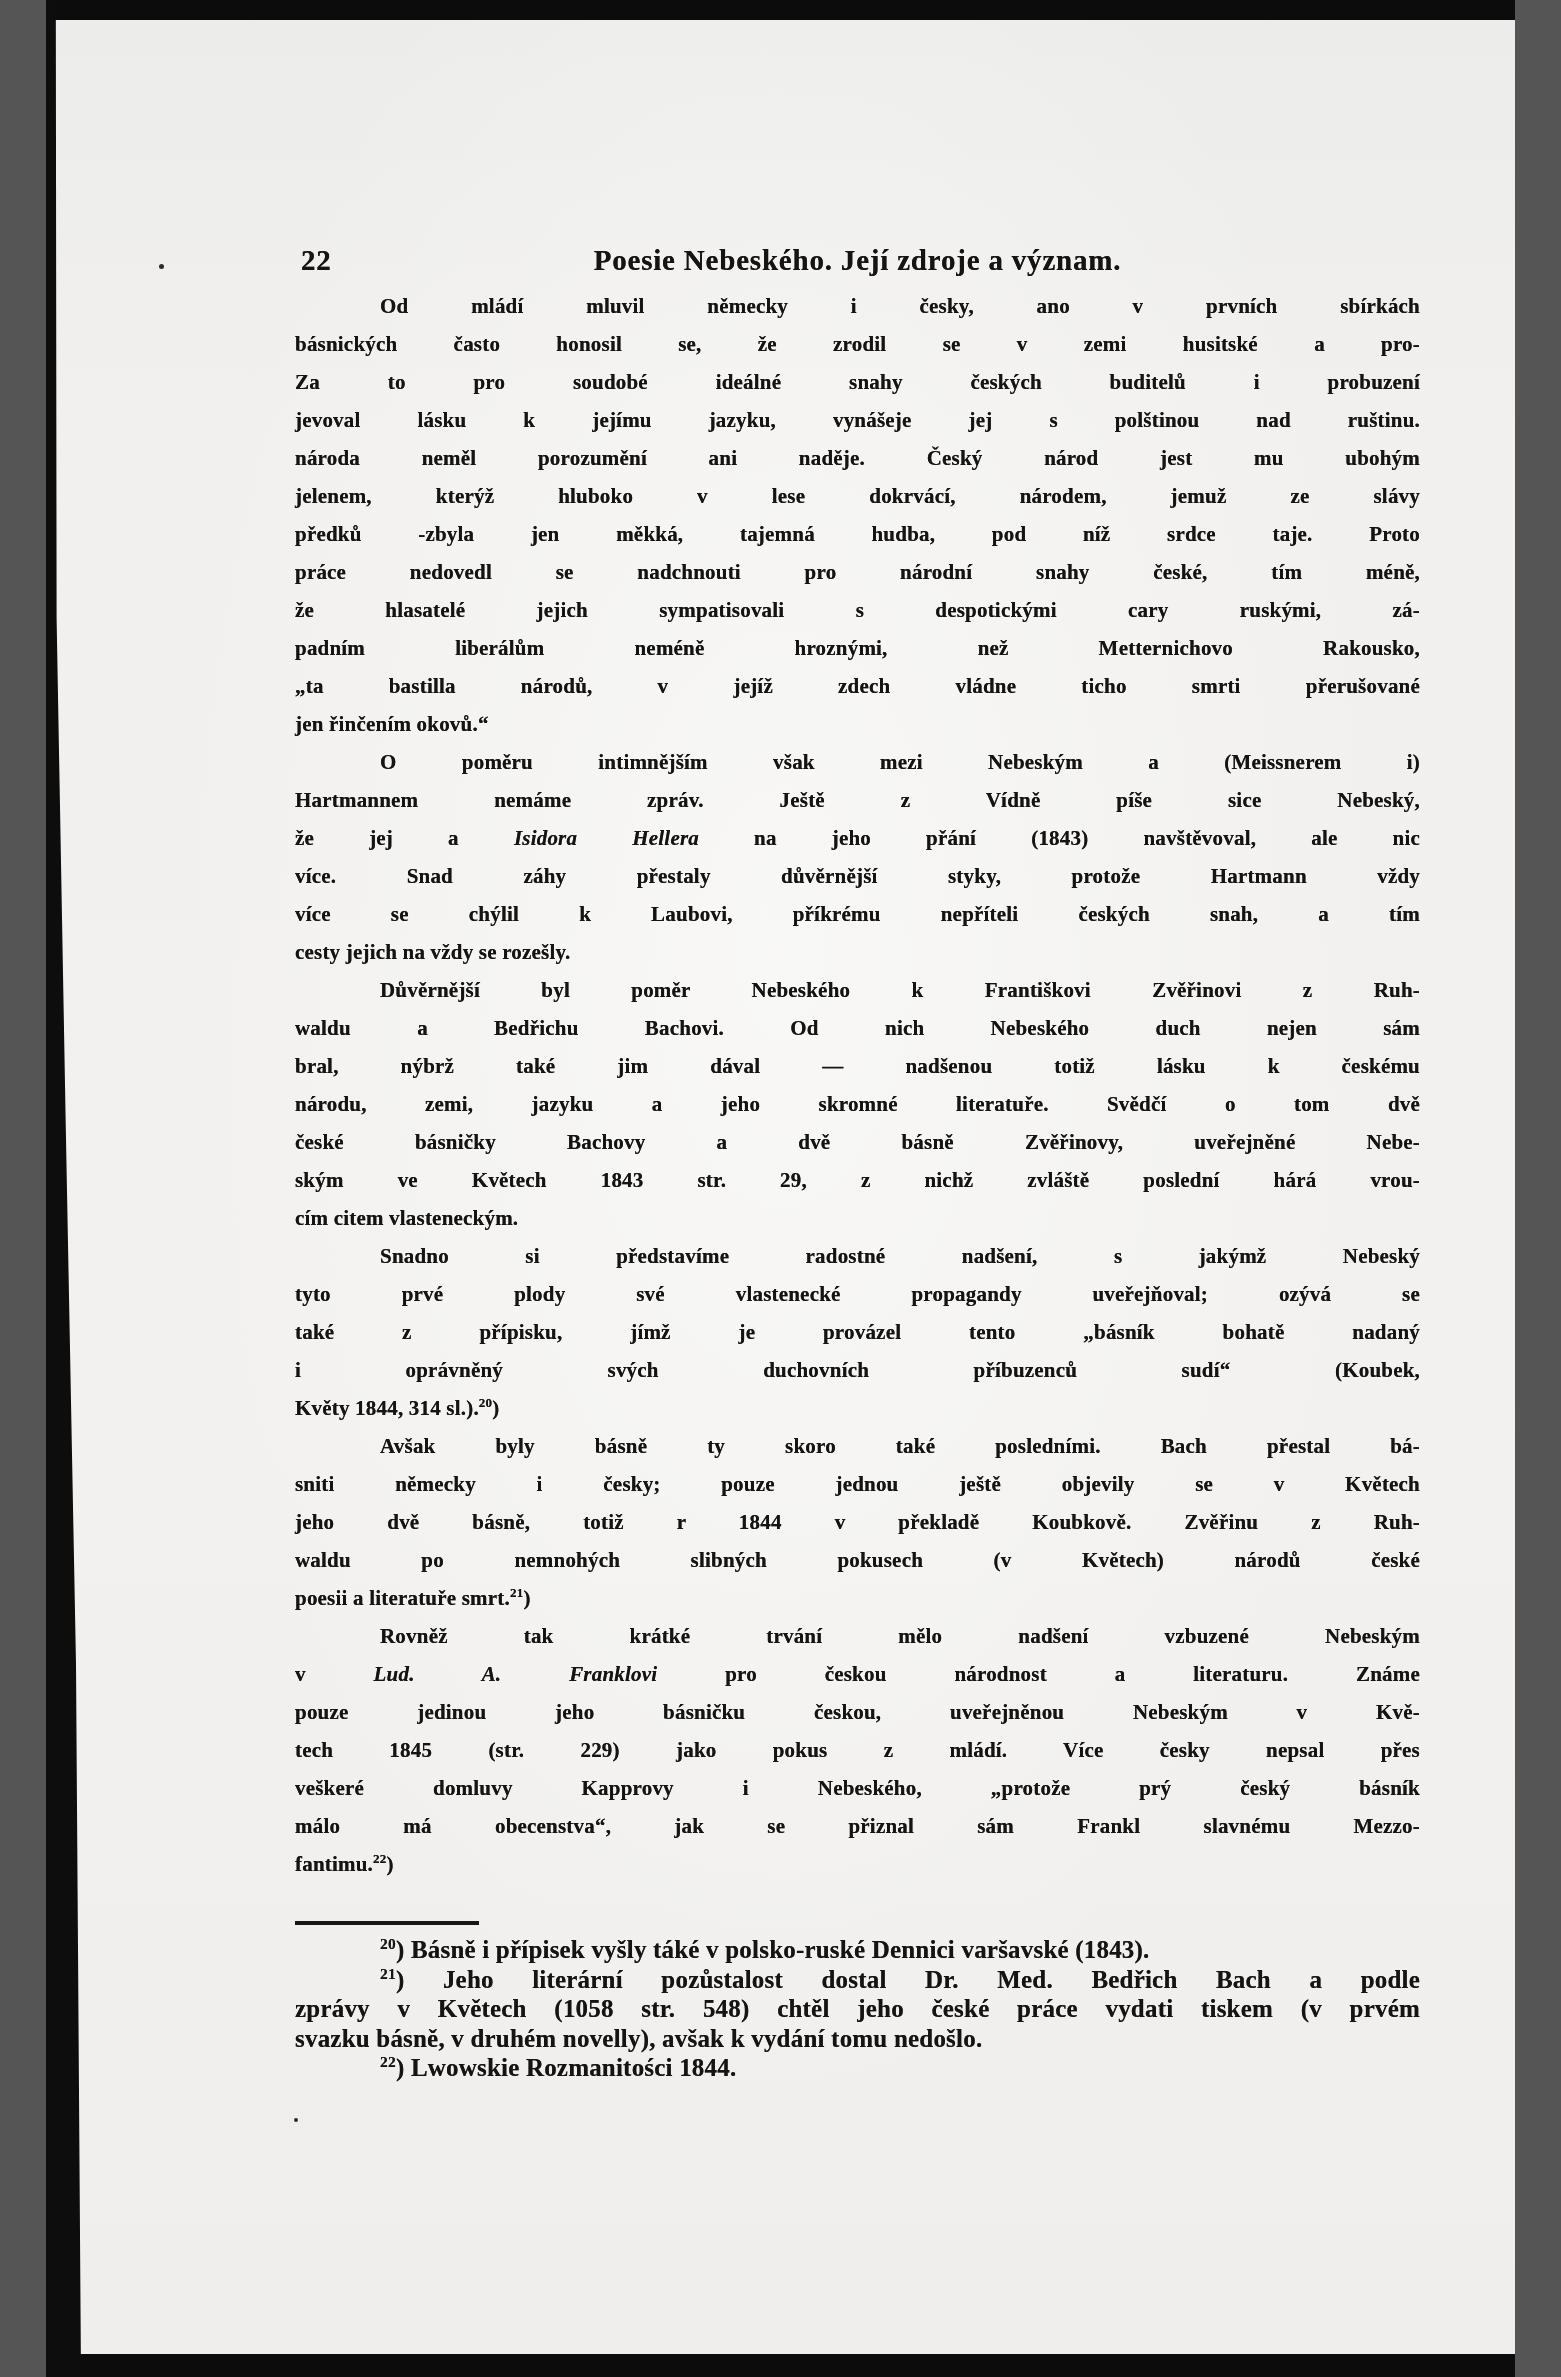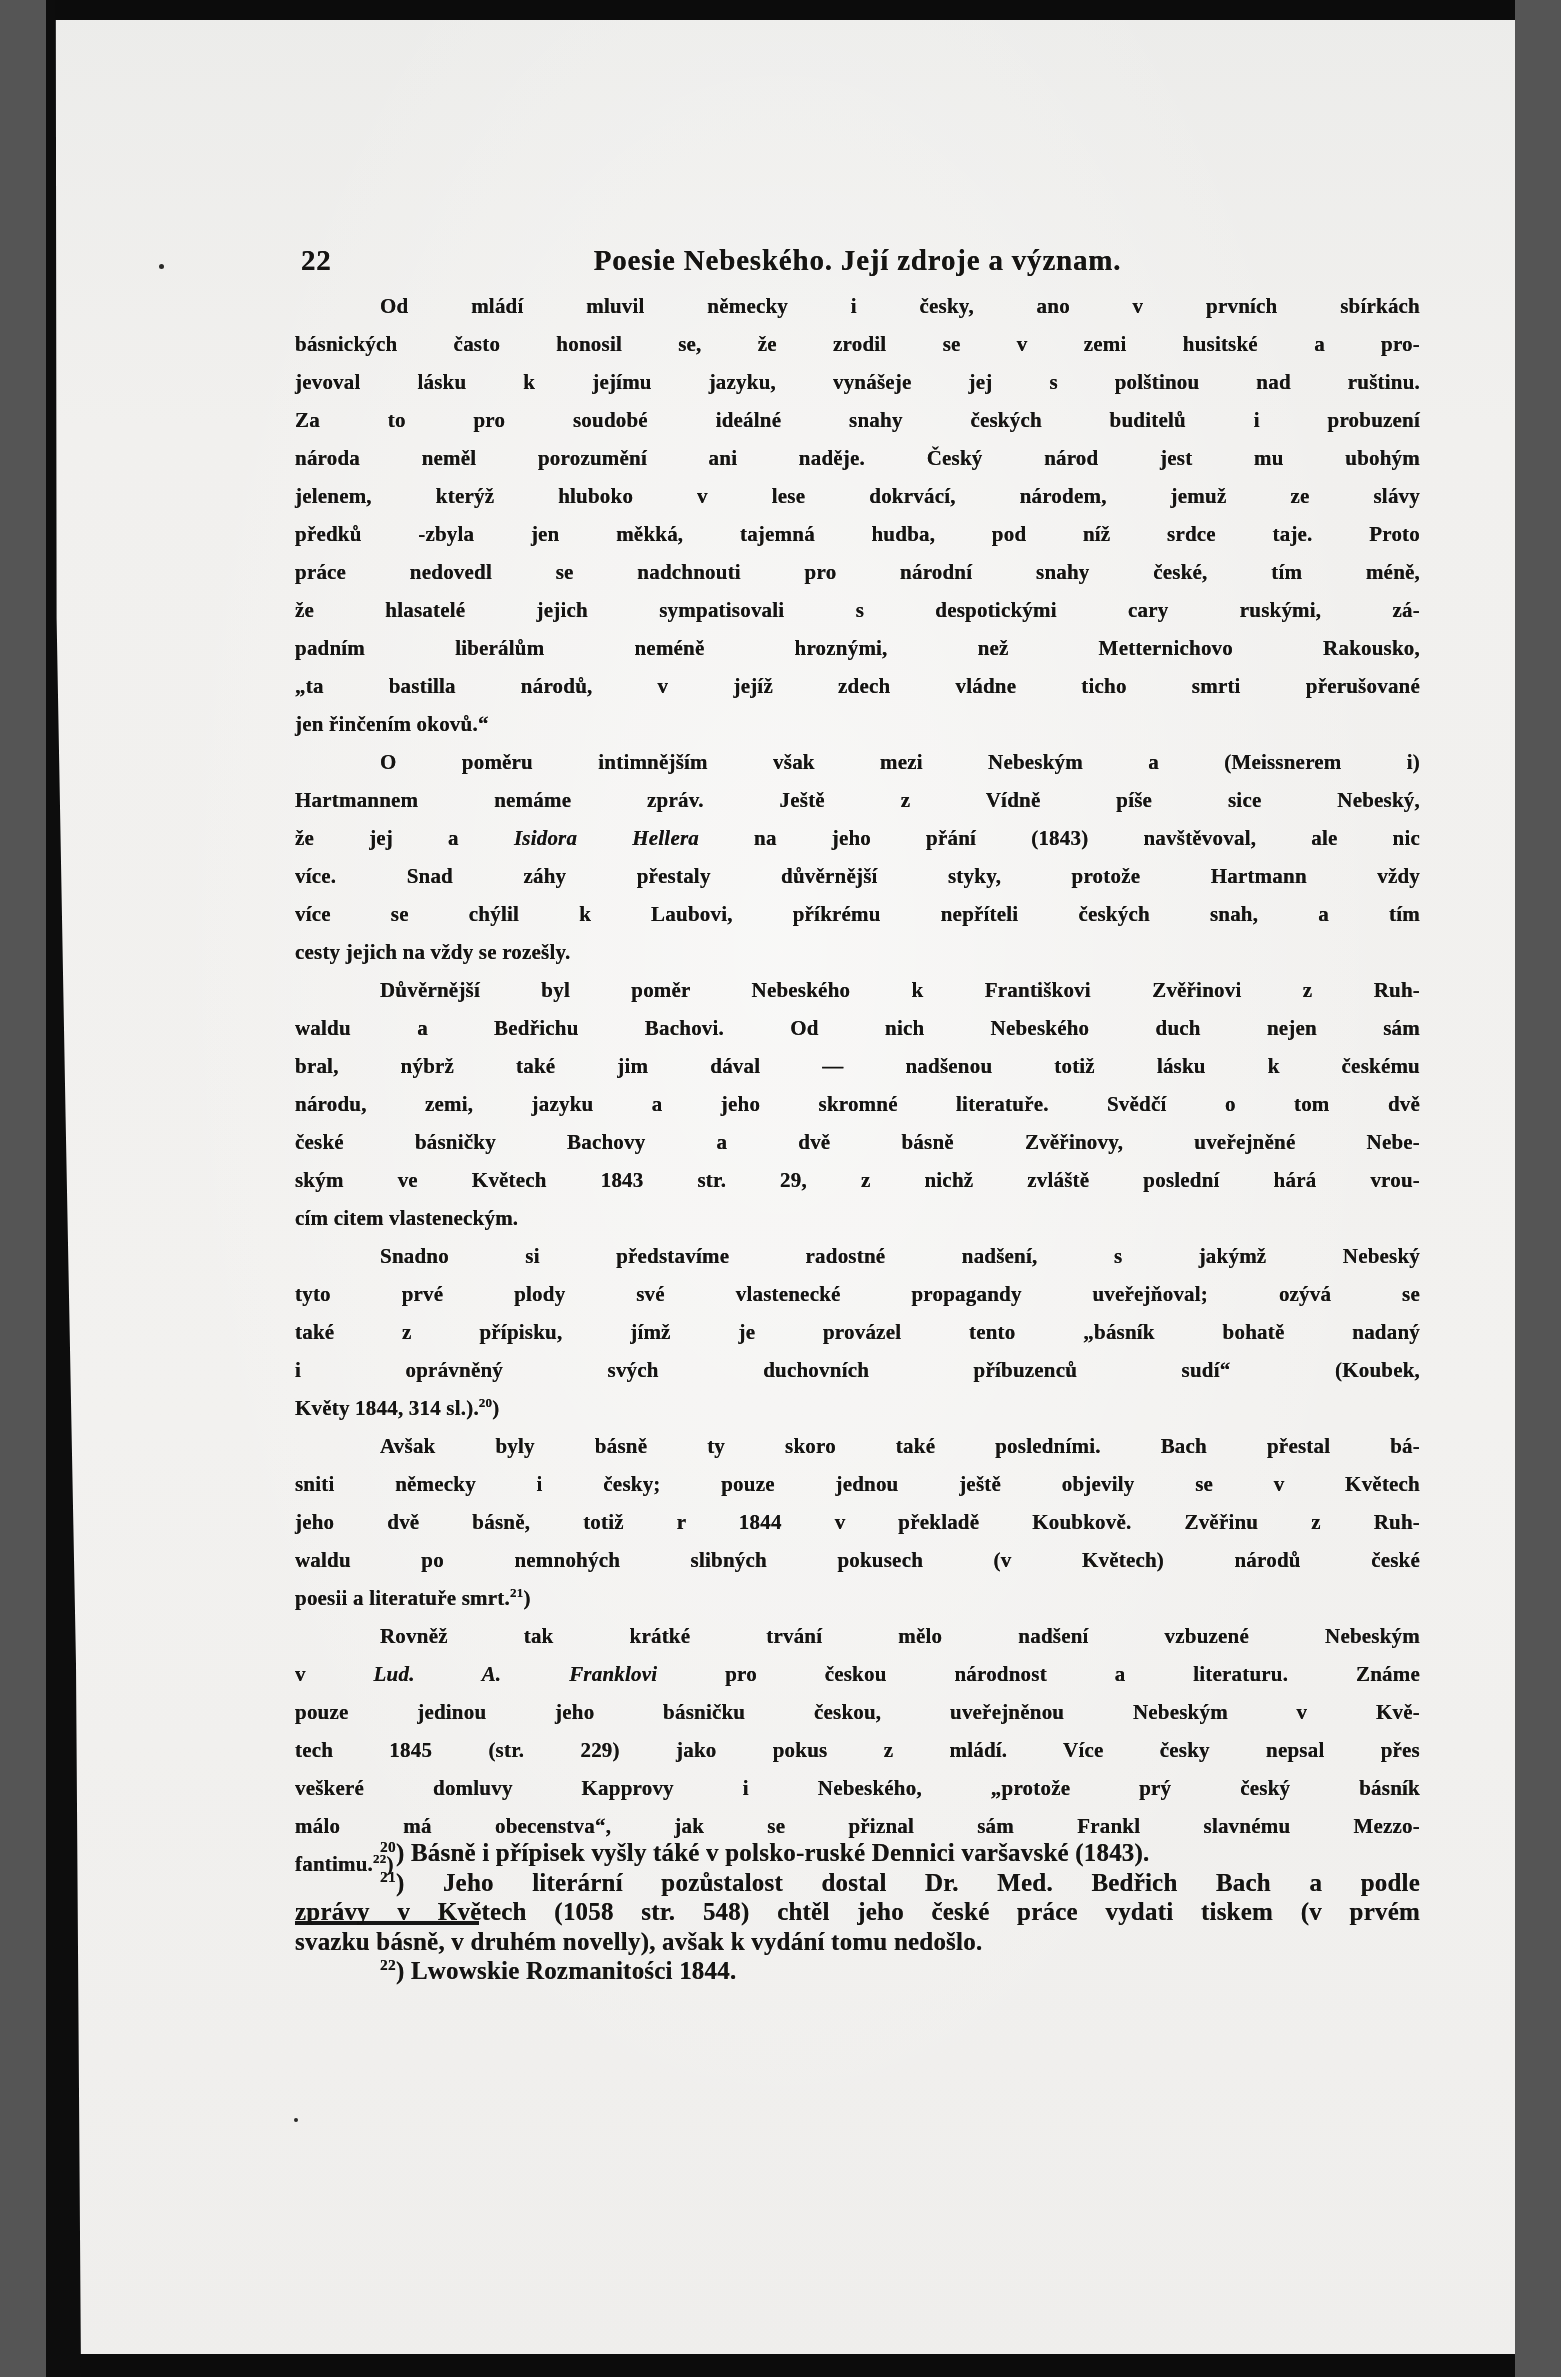--- a/index.html
+++ b/index.html
@@ -38,21 +38,21 @@
   }
   .tline{height:38px;line-height:38px;text-align:justify;text-align-last:justify;overflow:visible;}
   .tline.indent{padding-left:85px;}
   .tline.lastline{text-align-last:left;}
   .ln{display:inline;}
   sup{font-size:62%;line-height:0;vertical-align:super;}
   i{font-style:italic;}
   
   .footrule{position:absolute;left:249px;top:1921px;width:184px;height:3.8px;background:#161616;}
   .footnotes{
-    position:absolute;left:249px;top:1838px;width:1125px;
+    position:absolute;left:249px;top:1935px;width:1125px;
     font-size:25px;font-weight:bold;letter-spacing:0.2px;
     text-shadow:0 0 0.5px rgba(10,10,10,.7);
   }
   .footnotes .tline{height:29.5px;line-height:29.5px;}
   .footnotes .tline.indent{padding-left:85px;}
 </style>
 </head>
 <body>
 
 <div class="page">
@@ -82,22 +82,22 @@
   <div class="speck" style="left:248px;top:2118px;width:3.8px;height:3.8px;"></div>
 
   <div class="header">
     <div class="pagenum">22</div>
     <span>Poesie Nebeského. Její zdroje a význam.</span>
   </div>
 
   <div class="textcol" id="bodycol">
       <div class="tline indent"><span class="ln">Od mládí mluvil německy i česky, ano v prvních sbírkách</span></div>
       <div class="tline"><span class="ln">básnických často honosil se, že zrodil se v zemi husitské a pro-</span></div>
+      <div class="tline"><span class="ln">Za to pro soudobé ideálné snahy českých buditelů i probuzení</span></div>
       <div class="tline"><span class="ln">jevoval lásku k jejímu jazyku, vynášeje jej s polštinou nad ruštinu.</span></div>
-      <div class="tline"><span class="ln">Za to pro soudobé ideálné snahy českých buditelů i probuzení</span></div>
       <div class="tline"><span class="ln">národa neměl porozumění ani naděje. Český národ jest mu ubohým</span></div>
       <div class="tline"><span class="ln">jelenem, kterýž hluboko v lese dokrvácí, národem, jemuž ze slávy</span></div>
       <div class="tline"><span class="ln">předků -zbyla jen měkká, tajemná hudba, pod níž srdce taje. Proto</span></div>
       <div class="tline"><span class="ln">práce nedovedl se nadchnouti pro národní snahy české, tím méně,</span></div>
       <div class="tline"><span class="ln">že hlasatelé jejich sympatisovali s despotickými cary ruskými, zá-</span></div>
       <div class="tline"><span class="ln">padním liberálům neméně hroznými, než Metternichovo Rakousko,</span></div>
       <div class="tline"><span class="ln">„ta bastilla národů, v jejíž zdech vládne ticho smrti přerušované</span></div>
       <div class="tline lastline"><span class="ln">jen řinčením okovů.“</span></div>
       <div class="tline indent"><span class="ln">O poměru intimnějším však mezi Nebeským a (Meissnerem i)</span></div>
       <div class="tline"><span class="ln">Hartmannem nemáme zpráv. Ještě z Vídně píše sice Nebeský,</span></div>

